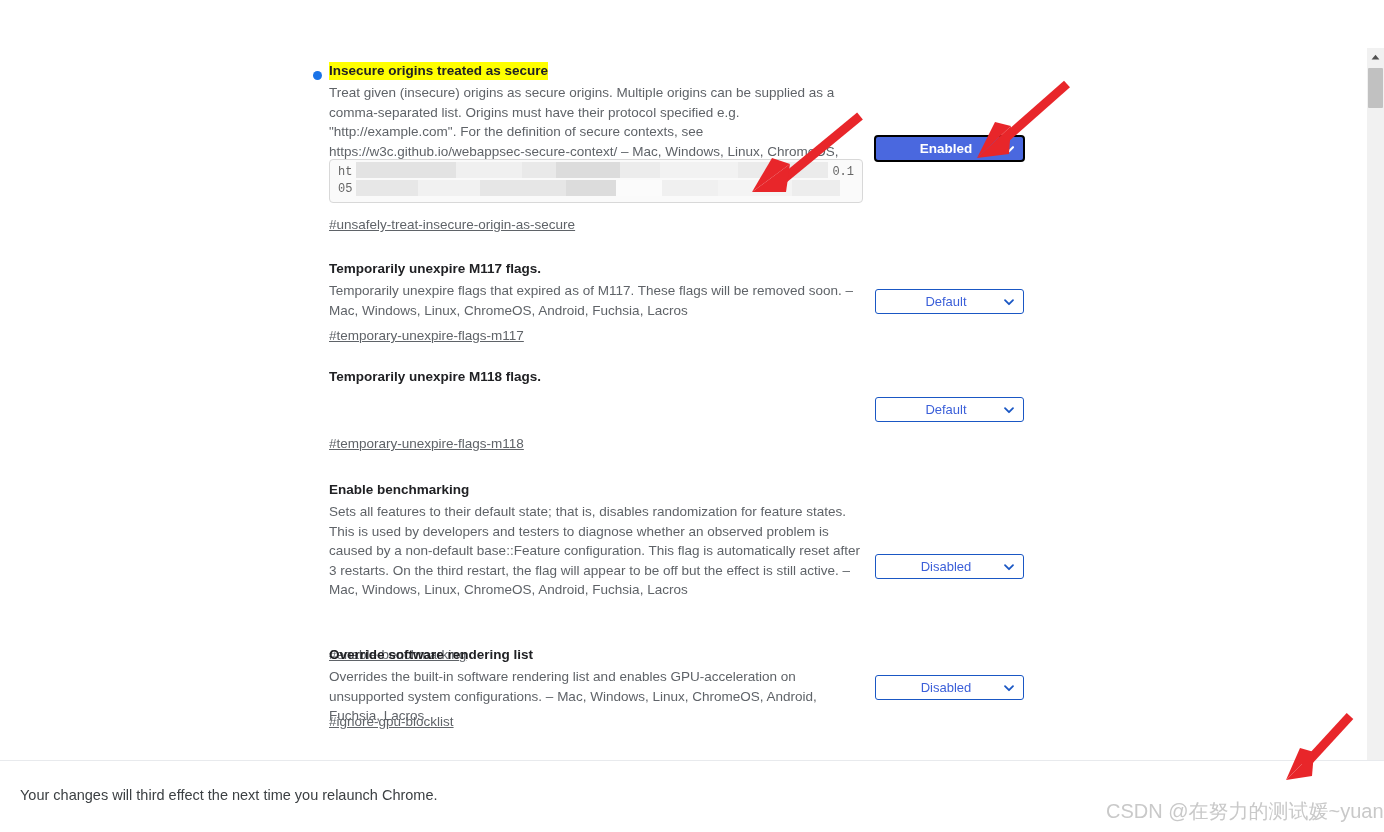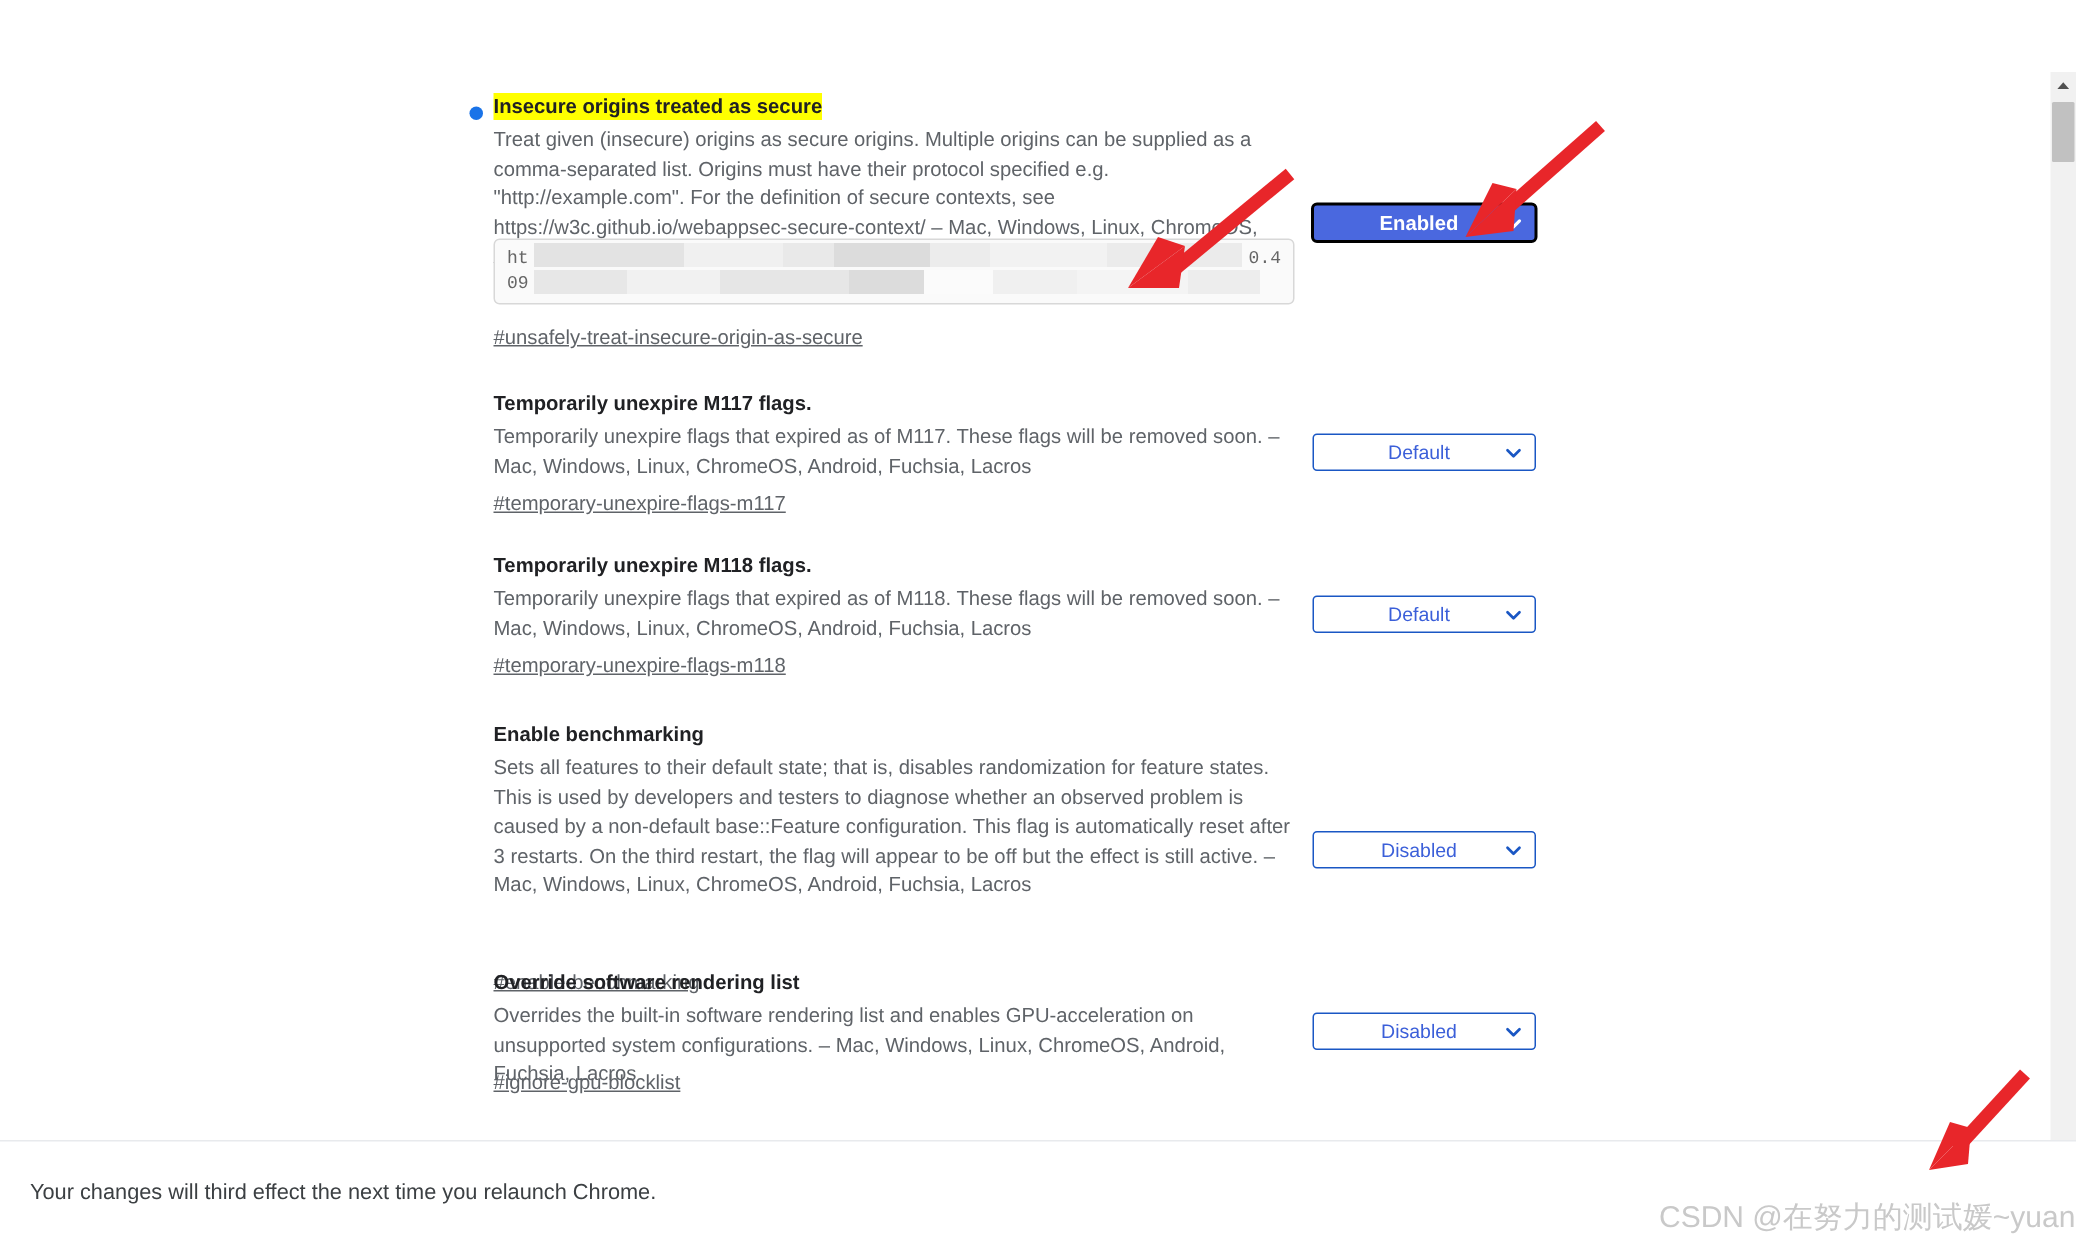--- a/index.html
+++ b/index.html
@@ -303,22 +303,22 @@
           <div class="redact-bar" style="left:26px;  top:20px; width:62px;  height:16px; background:#e7e7e7;"></div>
           <div class="redact-bar" style="left:88px;  top:20px; width:62px;  height:16px; background:#f1f1f1;"></div>
           <div class="redact-bar" style="left:150px; top:20px; width:86px;  height:16px; background:#e6e6e6;"></div>
           <div class="redact-bar" style="left:236px; top:20px; width:50px;  height:16px; background:#dcdcdc;"></div>
           <div class="redact-bar" style="left:286px; top:20px; width:46px;  height:16px; background:#fbfbfb;"></div>
           <div class="redact-bar" style="left:332px; top:20px; width:56px;  height:16px; background:#f0f0f0;"></div>
           <div class="redact-bar" style="left:388px; top:20px; width:74px;  height:16px; background:#f4f4f4;"></div>
           <div class="redact-bar" style="left:462px; top:20px; width:48px;  height:16px; background:#ededed;"></div>
 
           <div id="origin-field-text">ht
-09</div>
-          <div id="origin-field-tail">0.4</div>
+05</div>
+          <div id="origin-field-tail">0.1</div>
         </div>
 
         <a class="flag-permalink" style="position:absolute; left:329px; top:150px;">#unsafely-treat-insecure-origin-as-secure</a>
 
         <div class="flag-select enabled-state" style="top:73px;">
           <span class="sel-label">Enabled</span>
           <svg class="chev" viewBox="0 0 14 14">
             <path d="M3 5.2 L7 9.2 L11 5.2" stroke="#ffffff" stroke-width="2.1" fill="none" stroke-linecap="round" stroke-linejoin="round"></path>
           </svg>
         </div>
@@ -338,21 +338,20 @@
             <path d="M3 5.2 L7 9.2 L11 5.2" stroke="#1a57c4" stroke-width="1.8" fill="none" stroke-linecap="round" stroke-linejoin="round"></path>
           </svg>
         </div>
       </div>
 
       <div class="flag-row" style="top:320px;">
         <div class="flag-text" style="top:0;">
           <div class="title-line">
             <span class="flag-title">Temporarily unexpire M118 flags.</span>
           </div>
-          <p class="flag-desc">Temporarily unexpire flags that expired as of M118. These flags will be removed soon. – Mac, Windows, Linux, ChromeOS, Android, Fuchsia, Lacros</p>
         </div>
         <a class="flag-permalink" style="position:absolute; left:329px; top:63px;">#temporary-unexpire-flags-m118</a>
         <div class="flag-select" style="top:29px;">
           <span class="sel-label">Default</span>
           <svg class="chev" viewBox="0 0 14 14">
             <path d="M3 5.2 L7 9.2 L11 5.2" stroke="#1a57c4" stroke-width="1.8" fill="none" stroke-linecap="round" stroke-linejoin="round"></path>
           </svg>
         </div>
       </div>
 

